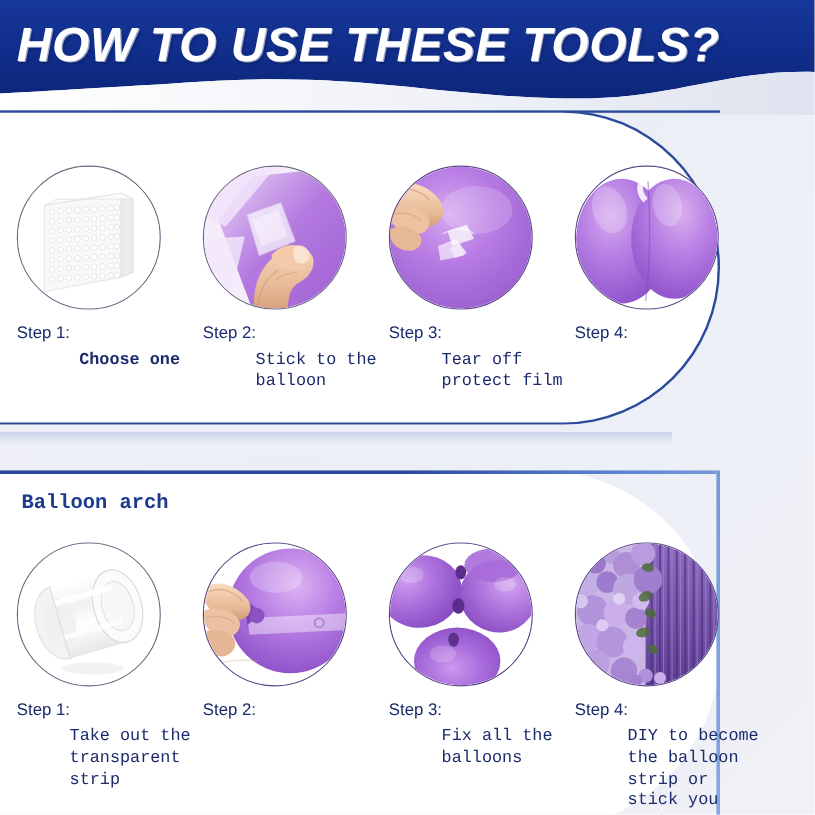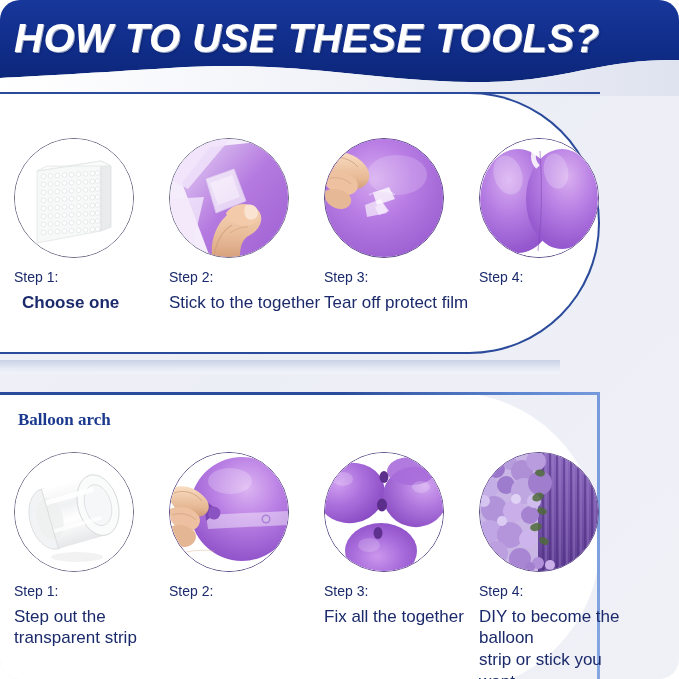--- a/index.html
+++ b/index.html
@@ -7,21 +7,20 @@
     padding: 0;
     background: #ffffff;
   }
   #page {
     position: relative;
     width: 679px;
     height: 679px;
     overflow: hidden;
     background: linear-gradient(135deg, #f3f3f8 0%, #eceef6 45%, #f0f1f7 100%);
     font-family: "Liberation Sans", sans-serif;
-    border-radius: 20px;
   }
 
   
   .header {
     position: absolute;
     left: 0; top: 0;
     width: 679px;
     height: 96px;
     overflow: hidden;
   }
@@ -106,36 +105,37 @@
 
   .step-label {
     margin-top: 12px;
     font-size: 14px;
     color: #1b2a6b;
     line-height: 1.05;
     font-family: "Liberation Sans", sans-serif;
   }
   .step-text {
     margin-top: 7px;
-    font-size: 17px;
+    font-size: 14px;
     color: #1b2a6b;
     line-height: 1.28;
     white-space: pre-line;
-    font-family: Liberation Sans, sans-serif;
+    font-family: Liberation Mono, monospace;
+    margin-left: 44px;
   }
   .step-text.bold { font-weight: bold; padding-left: 8px; }
 
   .section-title {
     position: absolute;
     left: 18px;
     top: 410px;
     font-size: 17px;
     font-weight: bold;
     color: #1b3a8f;
-    font-family: Liberation Serif, serif;
+    font-family: Liberation Mono, monospace;
     text-align: right;
   }
 
   
   .fill { position: absolute; left: 0; top: 0; width: 100%; height: 100%; }
 </style>
 </head>
 <body>
 
 <div id="page">
@@ -305,21 +305,21 @@
           <polygon points="40,44 62,36 70,58 48,66" fill="#ffffff" opacity="0.4"></polygon>
 
           <path d="M42,118 C40,96 50,78 66,70 C76,65 86,66 90,74 C94,82 88,92 80,96 C72,100 70,108 70,118 Z" fill="url(#skin2)"></path>
           <path d="M56,74 C62,66 74,62 84,68 C90,72 90,80 84,84 C76,89 64,86 58,80 Z" fill="#f3cbaa"></path>
           <path d="M76,66 C82,64 88,68 88,74 C88,79 83,82 78,80 C74,78 73,70 76,66 Z" fill="#fae3d0"></path>
           <path d="M44,118 C46,104 52,92 62,86" fill="none" stroke="#cf9d7c" stroke-width="1.1" opacity="0.7"></path>
           <path d="M60,94 C66,90 72,88 78,88" fill="none" stroke="#cf9d7c" stroke-width="1" opacity="0.55"></path>
         </svg>
       </div>
       <div class="step-label">Step 2:</div>
-      <div class="step-text">Stick to the together</div>
+      <div class="step-text">Stick to the balloon</div>
     </div>
 
     <div class="step">
       <div class="circle purple-edge">
         <svg class="fill" viewBox="0 0 118 118">
           <defs>
             <radialGradient id="pb3" cx="42%" cy="34%" r="72%">
               <stop offset="0%" stop-color="#d5a9ef"></stop>
               <stop offset="45%" stop-color="#b87ce4"></stop>
               <stop offset="100%" stop-color="#9a5ed0"></stop>
@@ -399,21 +399,21 @@
             <ellipse cx="84" cy="59" rx="13" ry="21" fill="#f6f7f8" stroke="#dcdee0" stroke-width="0.8"></ellipse>
             <ellipse cx="34" cy="59" rx="13" ry="21" fill="#eeeff0" opacity="0.9"></ellipse>
             <rect x="34" y="40" width="50" height="5" fill="#ffffff" opacity="0.85"></rect>
             <rect x="34" y="70" width="50" height="4" fill="#ffffff" opacity="0.7"></rect>
             <line x1="34" y1="28" x2="34" y2="90" stroke="#d9dadc" stroke-width="0.8"></line>
           </g>
           <ellipse cx="62" cy="104" rx="26" ry="5" fill="#eceded" opacity="0.7"></ellipse>
         </svg>
       </div>
       <div class="step-label">Step 1:</div>
-      <div class="step-text">Step out the transparent strip</div>
+      <div class="step-text">Take out the transparent strip</div>
     </div>
 
     <div class="step">
       <div class="circle purple-edge">
         <svg class="fill" viewBox="0 0 118 118">
           <defs>
             <radialGradient id="bl5" cx="55%" cy="30%" r="72%">
               <stop offset="0%" stop-color="#dcb4f2"></stop>
               <stop offset="45%" stop-color="#b97fe4"></stop>
               <stop offset="100%" stop-color="#8f52c9"></stop>
@@ -475,21 +475,21 @@
           <ellipse cx="59" cy="24" rx="4.5" ry="6" fill="#5c2f8d"></ellipse>
           <ellipse cx="57" cy="52" rx="5" ry="6.5" fill="#5b2e8c"></ellipse>
           <ellipse cx="53" cy="80" rx="4.5" ry="6" fill="#5e318f"></ellipse>
 
           <ellipse cx="18" cy="26" rx="10" ry="7" fill="#ffffff" opacity="0.2"></ellipse>
           <ellipse cx="96" cy="34" rx="9" ry="6" fill="#ffffff" opacity="0.2"></ellipse>
           <ellipse cx="44" cy="92" rx="11" ry="7" fill="#ffffff" opacity="0.18"></ellipse>
         </svg>
       </div>
       <div class="step-label">Step 3:</div>
-      <div class="step-text">Fix all the together</div>
+      <div class="step-text">Fix all the balloons</div>
     </div>
 
     <div class="step">
       <div class="circle purple-edge">
         <svg class="fill" viewBox="0 0 118 118">
           <defs>
             <linearGradient id="curtain" x1="0" y1="0" x2="0" y2="1">
               <stop offset="0%" stop-color="#8e6bc0"></stop>
               <stop offset="100%" stop-color="#5d3d92"></stop>
             </linearGradient>

